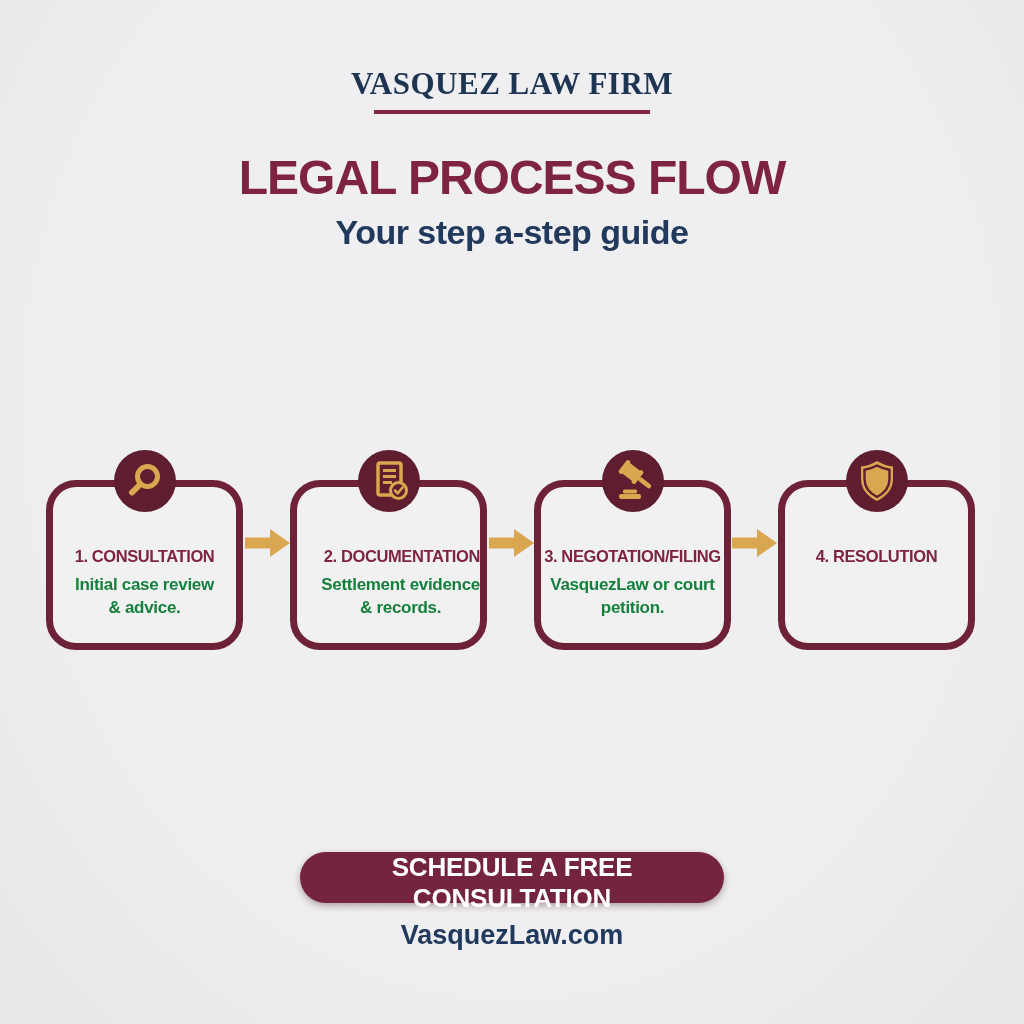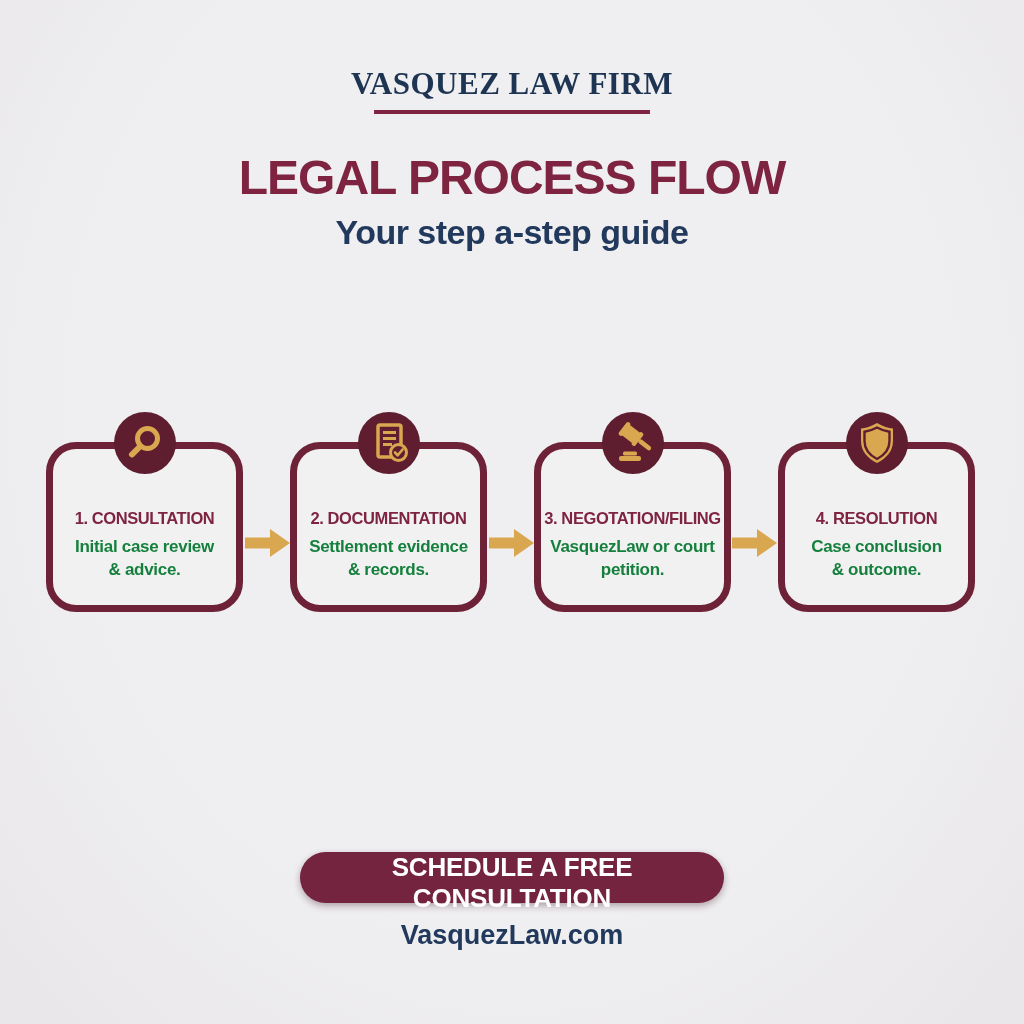--- a/index.html
+++ b/index.html
@@ -35,28 +35,28 @@
   }
   .page-subtitle {
     position: absolute; top: 213px; left: 0; width: 100%;
     text-align: center;
     font-weight: bold; font-size: 34px; letter-spacing: -0.5px;
     color: #21395c;
   }
 
   
   .card {
-    position: absolute; top: 442px; width: 197px; height: 170px;
+    position: absolute; top: 480px; width: 197px; height: 170px;
     border: 7px solid #6e2238; border-radius: 30px;
     background: #f2f1f2;
     display: flex; flex-direction: column; align-items: center;
     padding-top: 60px;
   }
   .card-1 { left: 46px; }
-  .card-2 { left: 290px; }
+  .card-2 { left: 290px; align-items: flex-end; }
   .card-3 { left: 534px; }
   .card-4 { left: 778px; }
   .icon-circle {
     position: absolute; top: -37px; left: 50%;
     transform: translateX(-50%);
     width: 62px; height: 62px; border-radius: 50%;
     background: #5e1e2f;
     display: flex; align-items: center; justify-content: center;
   }
   .card-title {
@@ -166,24 +166,20 @@
   <div class="card card-4">
     <div class="icon-circle">
       <span>
         <svg width="50" height="50" viewBox="0 0 50 50">
           <path d="M25 5 C31 8.5 36.5 10 41 10.5 L41 23 C41 33.5 34 40.5 25 45 C16 40.5 9 33.5 9 23 L9 10.5 C13.5 10 19 8.5 25 5 Z" fill="#d9a750"></path>
           <path d="M25 9.5 C29.5 12 34 13.2 37.5 13.8 L37.5 23 C37.5 31.5 32 37.3 25 41 C18 37.3 12.5 31.5 12.5 23 L12.5 13.8 C16 13.2 20.5 12 25 9.5 Z" fill="#d9a750" stroke="#5e1e2f" stroke-width="2.4"></path>
         </svg>
       </span>
     </div>
     <div class="card-title">4. RESOLUTION</div>
-    <div class="card-desc">
-      <div>Case conclusion</div>
-      <div>&amp; outcome.</div>
-    </div>
   </div>
 
   <div class="arrow arrow-1">
     <svg width="46" height="32" viewBox="0 0 46 32">
         <polygon points="0,10.5 25,10.5 25,2 45,16 25,30 25,21.5 0,21.5" fill="#d9a750"></polygon>
       </svg>
   </div>
   <div class="arrow arrow-2">
     <svg width="46" height="32" viewBox="0 0 46 32">
         <polygon points="0,10.5 25,10.5 25,2 45,16 25,30 25,21.5 0,21.5" fill="#d9a750"></polygon>

